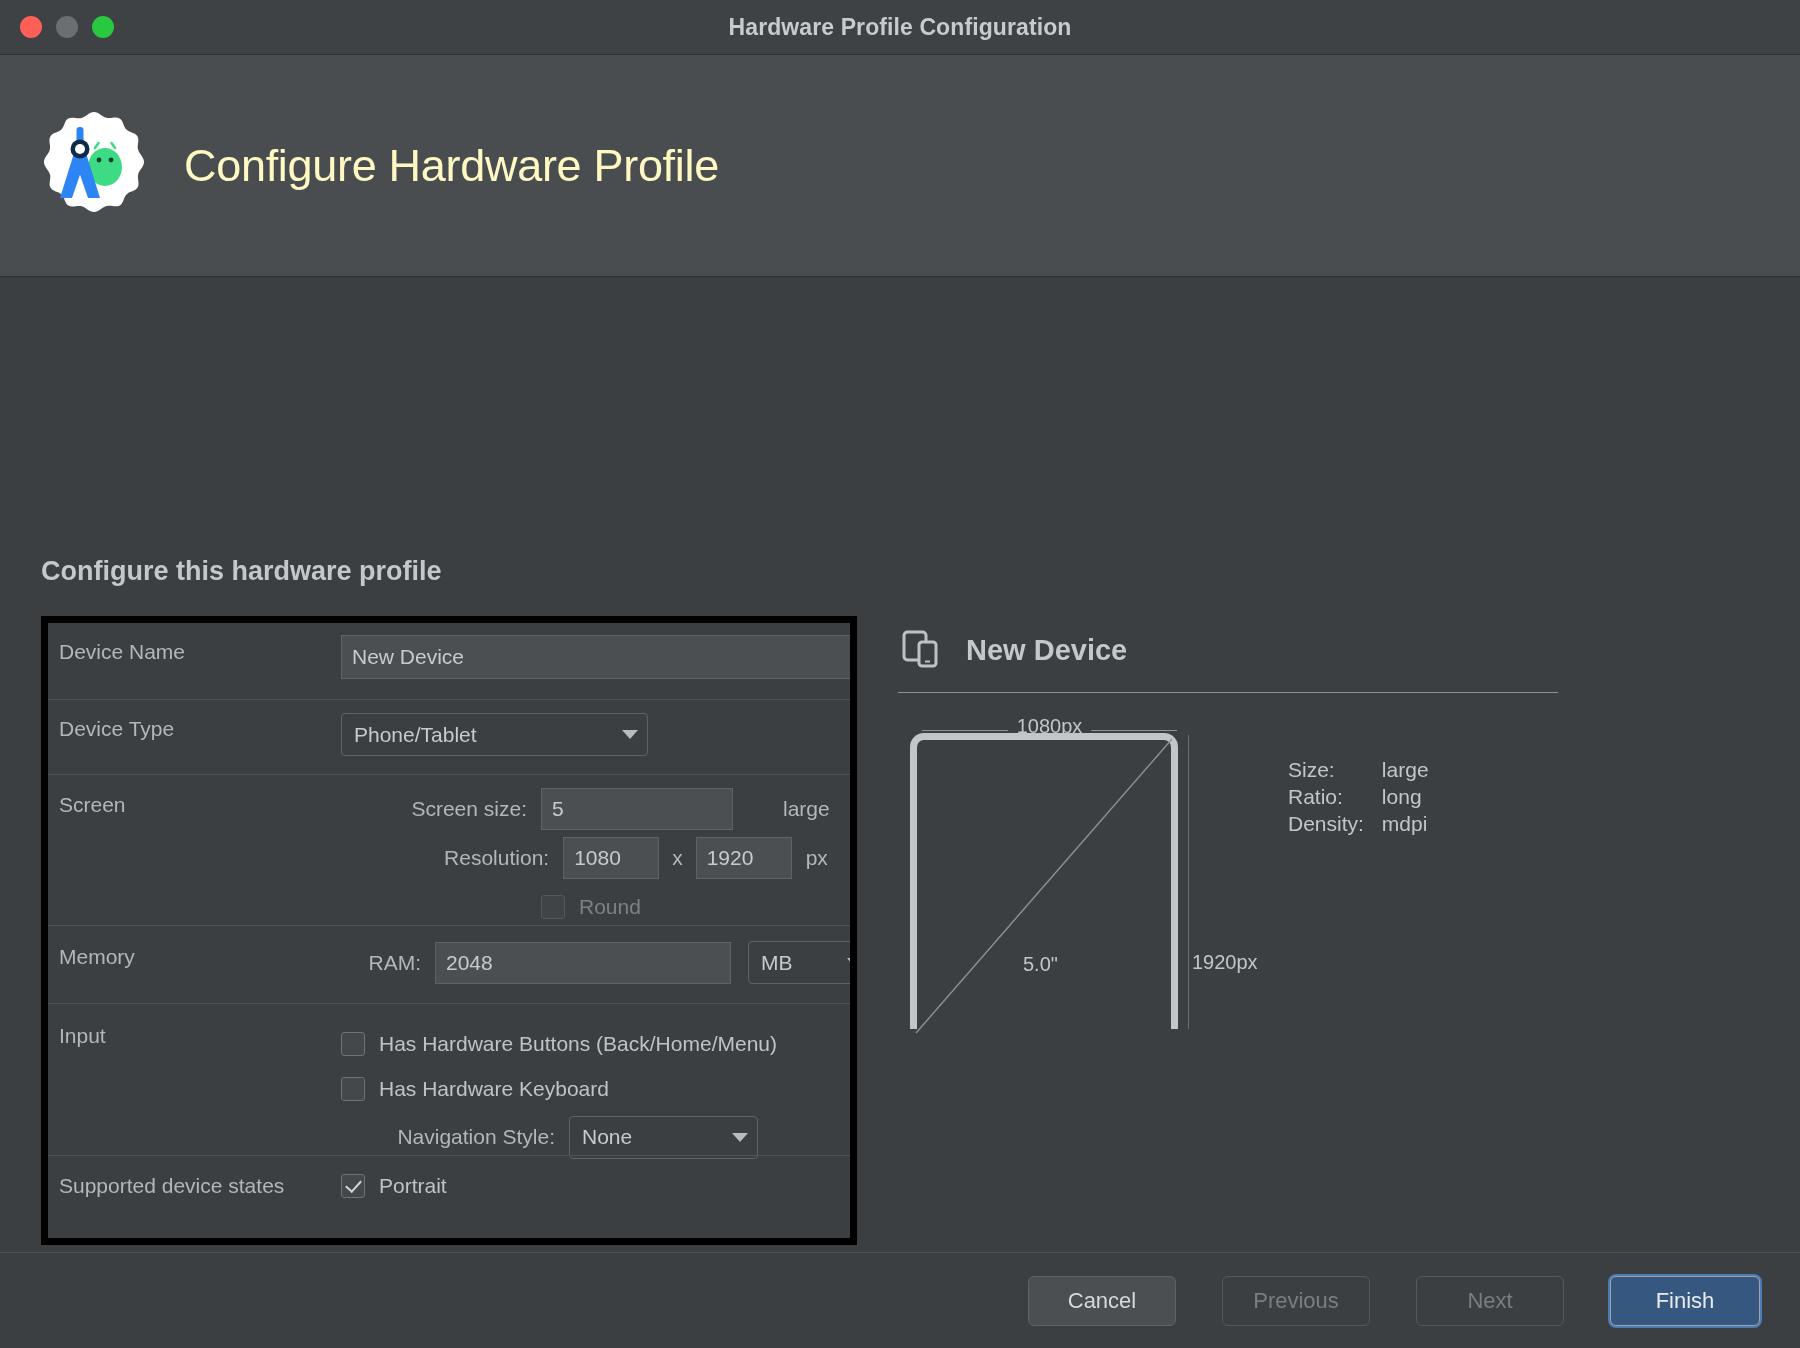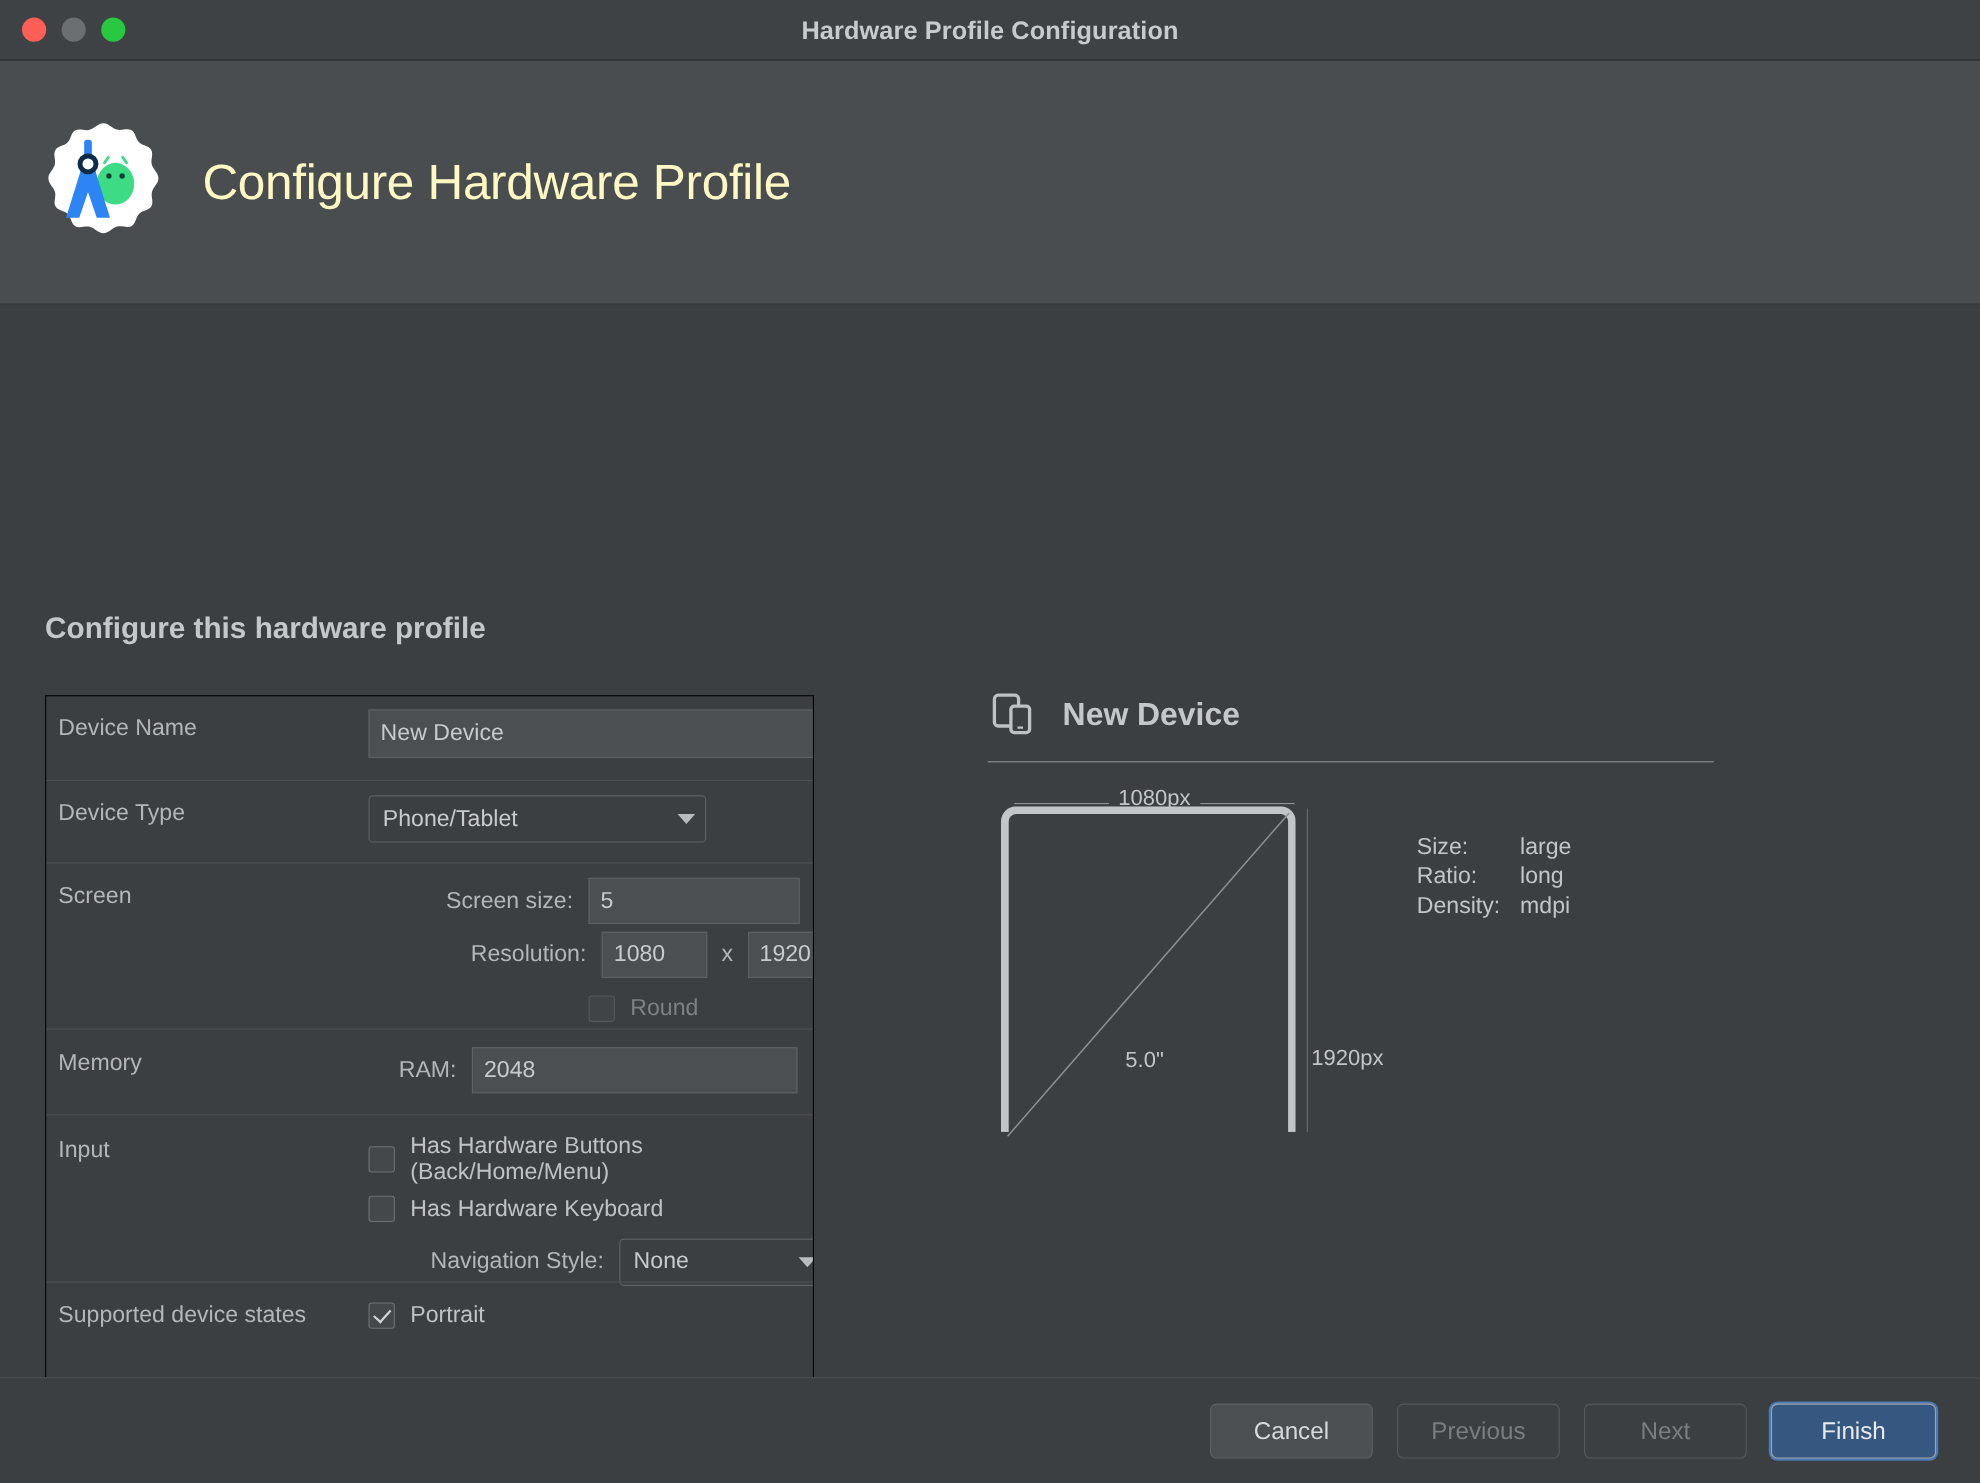--- a/index.html
+++ b/index.html
@@ -98,24 +98,24 @@
     top: 279px;
     font-size: 27px;
     font-weight: bold;
     color: #c5c8ca;
   }
 
   
   .form-panel {
     position: absolute;
     left: 41px;
-    top: 355px;
-    width: 699px;
+    top: 339px;
+    width: 816px;
     height: 629px;
-    border: 1px solid #000000;
+    border: 7px solid #000000;
     box-sizing: border-box;
     overflow: hidden;
   }
   .frow {
     position: relative;
     box-sizing: border-box;
     padding-left: 11px;
     display: flex;
     align-items: flex-start;
   }
@@ -357,20 +357,21 @@
     min-width: 148px;
     height: 50px;
     border-radius: 6px;
     font-size: 22px;
     font-family: "Liberation Sans", sans-serif;
     display: inline-flex;
     align-items: center;
     justify-content: center;
     box-sizing: border-box;
     padding: 0 18px;
+    margin-left: 24px;
   }
   .btn.normal {
     background: #4b4f51;
     border: 1px solid #5e6365;
     color: #d6d9db;
   }
   .btn.disabled {
     background: transparent;
     border: 1px solid #55595b;
     color: #7a7e80;

